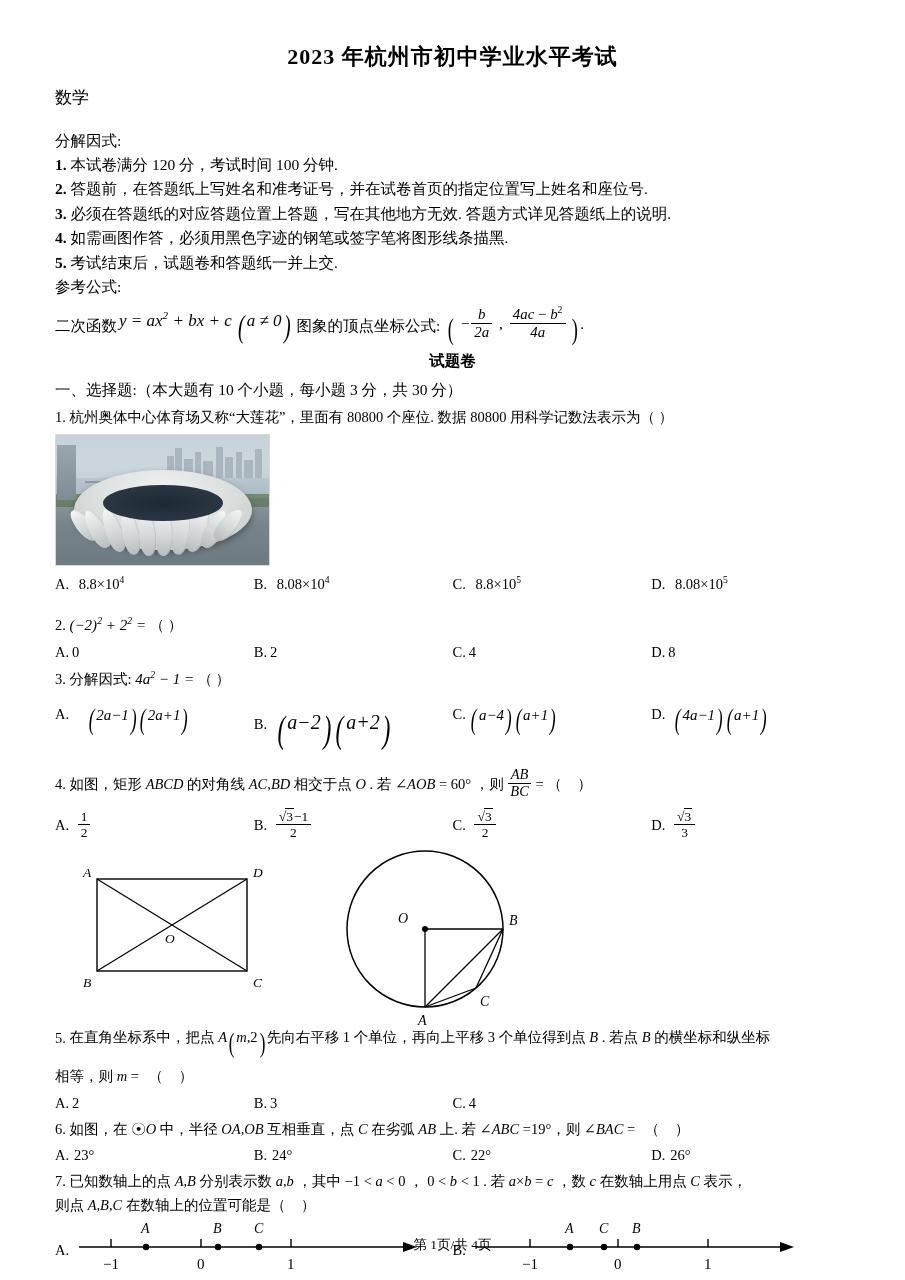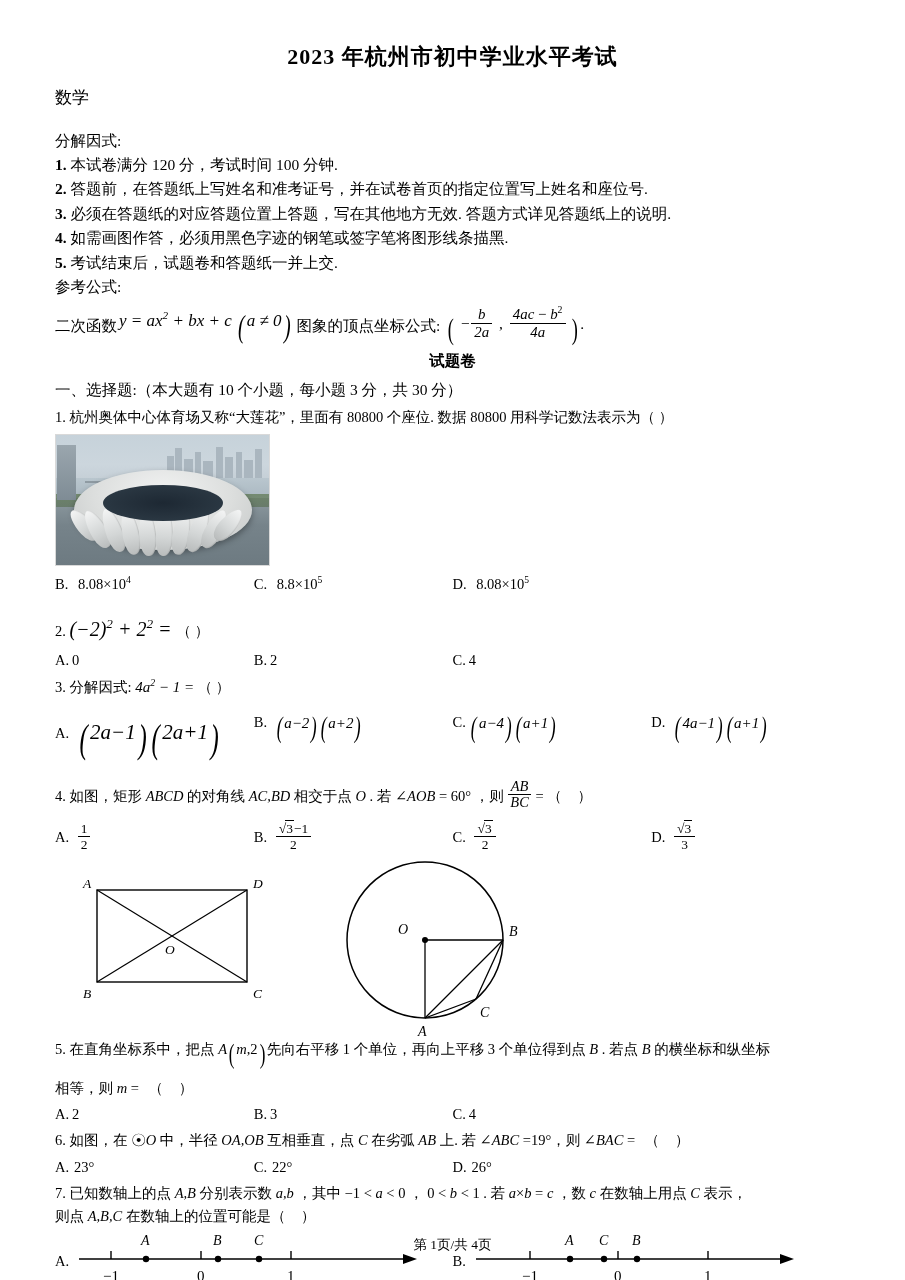--- a/index.html
+++ b/index.html
@@ -281,57 +281,62 @@
         <div class="petal" style="left:132px;bottom:0px;transform:rotate(29deg);height:42px;"></div>
         <div class="petal" style="left:146px;bottom:6px;transform:rotate(41deg);height:38px;"></div>
         <div class="stadium-bowl"></div>
       </div>
       <div class="photo-border"></div>
     </div>
   </div>
 
   <div class="opts wide">
     <div>
+      <span>A.</span>
+      <span style="margin-left:6px;"><span>8.8</span><span>×10</span><sup>4</sup></span>
+    </div>
+    <div>
       <span>B.</span>
       <span style="margin-left:6px;"><span>8.08</span><span>×10</span><sup>4</sup></span>
     </div>
     <div>
       <span>C.</span>
       <span style="margin-left:6px;"><span>8.8</span><span>×10</span><sup>5</sup></span>
     </div>
     <div>
       <span>D.</span>
       <span style="margin-left:6px;"><span>8.08</span><span>×10</span><sup>5</sup></span>
     </div>
   </div>
 
   <div class="q" style="margin-top:14px;">
     <span>2.</span>
-    <span class="fx" style="font-size:20px;">
+    <span class="fx" style="font-size:15px;">
       (−2)<sup>2</sup> + 2<sup>2</sup> =
     </span>
     <span>（    ）</span>
   </div>
   <div class="opts wide">
     <div><span>A.</span><span style="margin-left:3px;">0</span></div>
     <div><span>B.</span><span style="margin-left:3px;">2</span></div>
     <div><span>C.</span><span style="margin-left:3px;">4</span></div>
+    <div><span>D.</span><span style="margin-left:3px;">8</span></div>
   </div>
 
   <div class="q">
     <span>3.</span>
     <span>分解因式:</span>
     <span class="fx" style="font-size:15px;">4<span class="mi">a</span><sup>2</sup> − 1 =</span>
     <span>（    ）</span>
   </div>
   <div class="opts wide">
     <div><span>A.</span>
-      <span class="fx" style="font-size:21px;margin-left:4px;"><span class="paren-big">(</span>2<span class="mi">a</span>−1<span class="paren-big">)</span><span class="paren-big">(</span>2<span class="mi">a</span>+1<span class="paren-big">)</span></span></div>
+      <span class="fx" style="font-size:15px;margin-left:14px;"><span class="paren-big">(</span>2<span class="mi">a</span>−1<span class="paren-big">)</span><span class="paren-big">(</span>2<span class="mi">a</span>+1<span class="paren-big">)</span></span></div>
     <div><span>B.</span>
-      <span class="fx" style="font-size:15px;margin-left:4px;"><span class="paren-big">(</span><span class="mi">a</span>−2<span class="paren-big">)</span><span class="paren-big">(</span><span class="mi">a</span>+2<span class="paren-big">)</span></span></div>
+      <span class="fx" style="font-size:20px;margin-left:4px;"><span class="paren-big">(</span><span class="mi">a</span>−2<span class="paren-big">)</span><span class="paren-big">(</span><span class="mi">a</span>+2<span class="paren-big">)</span></span></div>
     <div><span>C.</span>
       <span class="fx" style="font-size:15px;margin-left:0;"><span class="paren-big">(</span><span class="mi">a</span>−4<span class="paren-big">)</span><span class="paren-big">(</span><span class="mi">a</span>+1<span class="paren-big">)</span></span></div>
     <div><span>D.</span>
       <span class="fx" style="font-size:15px;margin-left:4px;"><span class="paren-big">(</span>4<span class="mi">a</span>−1<span class="paren-big">)</span><span class="paren-big">(</span><span class="mi">a</span>+1<span class="paren-big">)</span></span></div>
   </div>
 
   <div class="q" style="line-height:2.2;">
     <span>4.</span>
     <span>如图，矩形 <span class="mi">ABCD</span> 的对角线 <span class="mi">AC,BD</span> 相交于点 <span class="mi">O</span> . 若 ∠<span class="mi">AOB</span> = 60° ，则
       <span class="sfrac" style="font-size:1em;"><span class="num mi">AB</span><span class="den mi">BC</span></span> =
@@ -392,20 +397,21 @@
     <div><span>B.</span><span style="margin-left:3px;">3</span></div>
     <div><span>C.</span><span style="margin-left:3px;">4</span></div>
   </div>
 
   <div class="q">
     <span>6.</span>
     <span>如图，在 ☉<span class="mi">O</span> 中，半径 <span class="mi">OA,OB</span> 互相垂直，点 <span class="mi">C</span> 在劣弧 <span class="mi">AB</span> 上. 若 ∠<span class="mi">ABC</span> =19°，则 ∠<span class="mi">BAC</span> =<span class="blankparen"> （     ）</span></span>
   </div>
   <div class="opts wide">
     <div><span>A.</span><span style="margin-left:5px;">23°</span></div>
+    <div><span>B.</span><span style="margin-left:5px;">24°</span></div>
     <div><span>C.</span><span style="margin-left:5px;">22°</span></div>
     <div><span>D.</span><span style="margin-left:5px;">26°</span></div>
   </div>
 
   <div class="q">
     <span>7.</span>
     <span>已知数轴上的点 <span class="mi">A,B</span> 分别表示数 <span class="mi">a,b</span> ，其中 −1 &lt; <span class="mi">a</span> &lt; 0 ， 0 &lt; <span class="mi">b</span> &lt; 1 . 若 <span class="mi">a</span>×<span class="mi">b</span> = <span class="mi">c</span> ，数 <span class="mi">c</span> 在数轴上用点 <span class="mi">C</span> 表示，</span>
   </div>
   <div class="q">
     <span>则点 <span class="mi">A,B,C</span> 在数轴上的位置可能是<span class="blankparen">（    ）</span></span>

